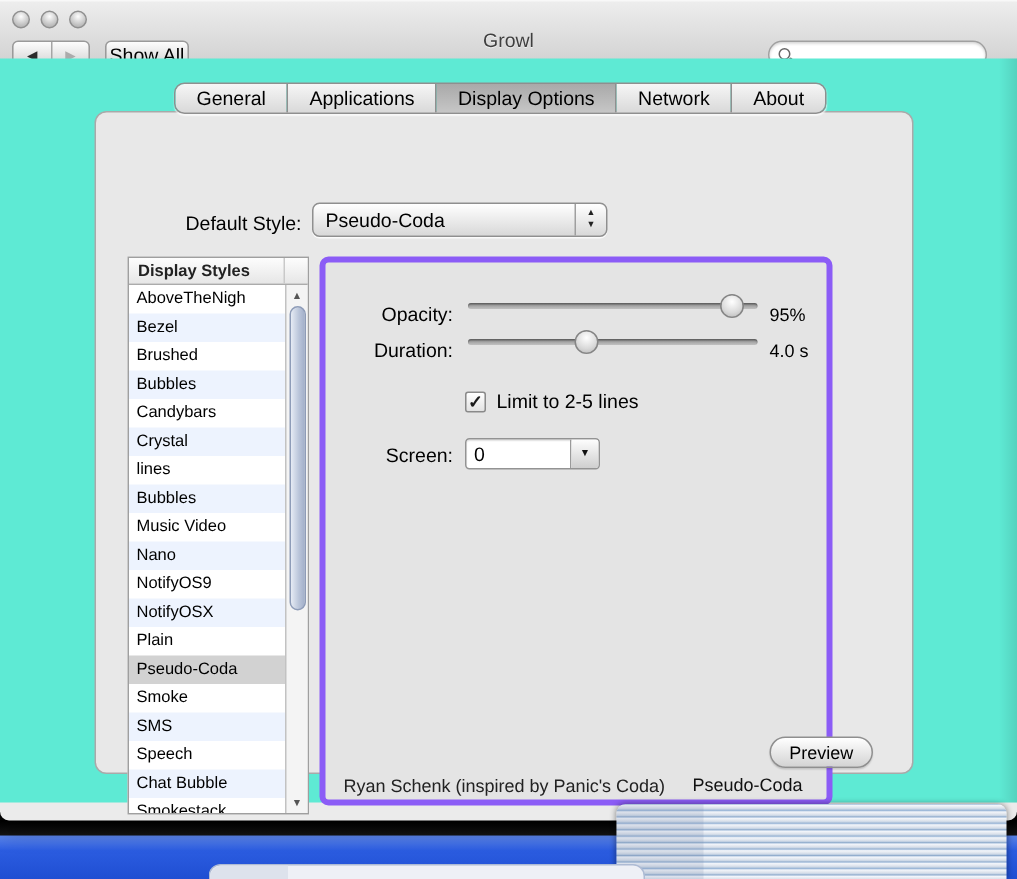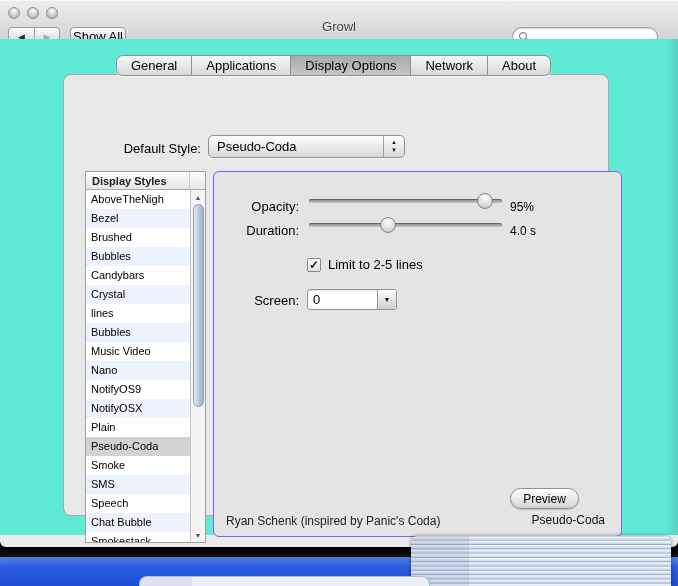--- a/index.html
+++ b/index.html
@@ -103,22 +103,22 @@
   .vscroll { position:absolute; right:0; top:18px; width:15px; bottom:0;
       background:#f4f4f4; border-left:1px solid #c2c2c2; }
   .sb-arrow { position:absolute; left:0; width:100%; height:12px; display:flex;
       align-items:center; justify-content:center; font-size:7px; color:#555; }
   .sb-up { top:1px; } .sb-down { bottom:1px; }
   .sb-thumb { position:absolute; left:1.5px; top:14px; width:11px; height:203px;
       border-radius:6px; border:1px solid #8e9cb8;
       background:linear-gradient(90deg,#e6ebf4,#b9c4d9 60%,#a3b0ca); }
 
   
-  .subpanel { position:absolute; left:149px; top:96px; width:409px; height:366px;
-      border:1px solid #8b5cf6; border-radius:6px; background:#e4e4e4; }
+  .subpanel { position:absolute; left:149px; top:96px; width:342px; height:366px;
+      border:4px solid #8b5cf6; border-radius:6px; background:#e4e4e4; }
   .opt-label { position:absolute; font-size:13px; text-align:right; }
   .slider { position:absolute; width:193px; height:16px; }
   .slider .track { position:absolute; left:0; right:0; top:6px; height:4px; border-radius:2px;
       background:linear-gradient(#8b8b8b,#c2c2c2); box-shadow:inset 0 1px 1px rgba(0,0,0,.35); }
   .slider .knob { position:absolute; top:0; width:16px; height:16px; border-radius:50%;
       border:1px solid #858585;
       background:radial-gradient(circle at 50% 30%, #ffffff, #d9d9d9 60%, #b5b5b5); }
   .opt-value { position:absolute; font-size:12px; }
   .checkrow { position:absolute; left:93px; top:85px; display:flex; align-items:center; }
   .checkbox { width:14px; height:14px; border:1px solid #8a8a8a; border-radius:2px;

